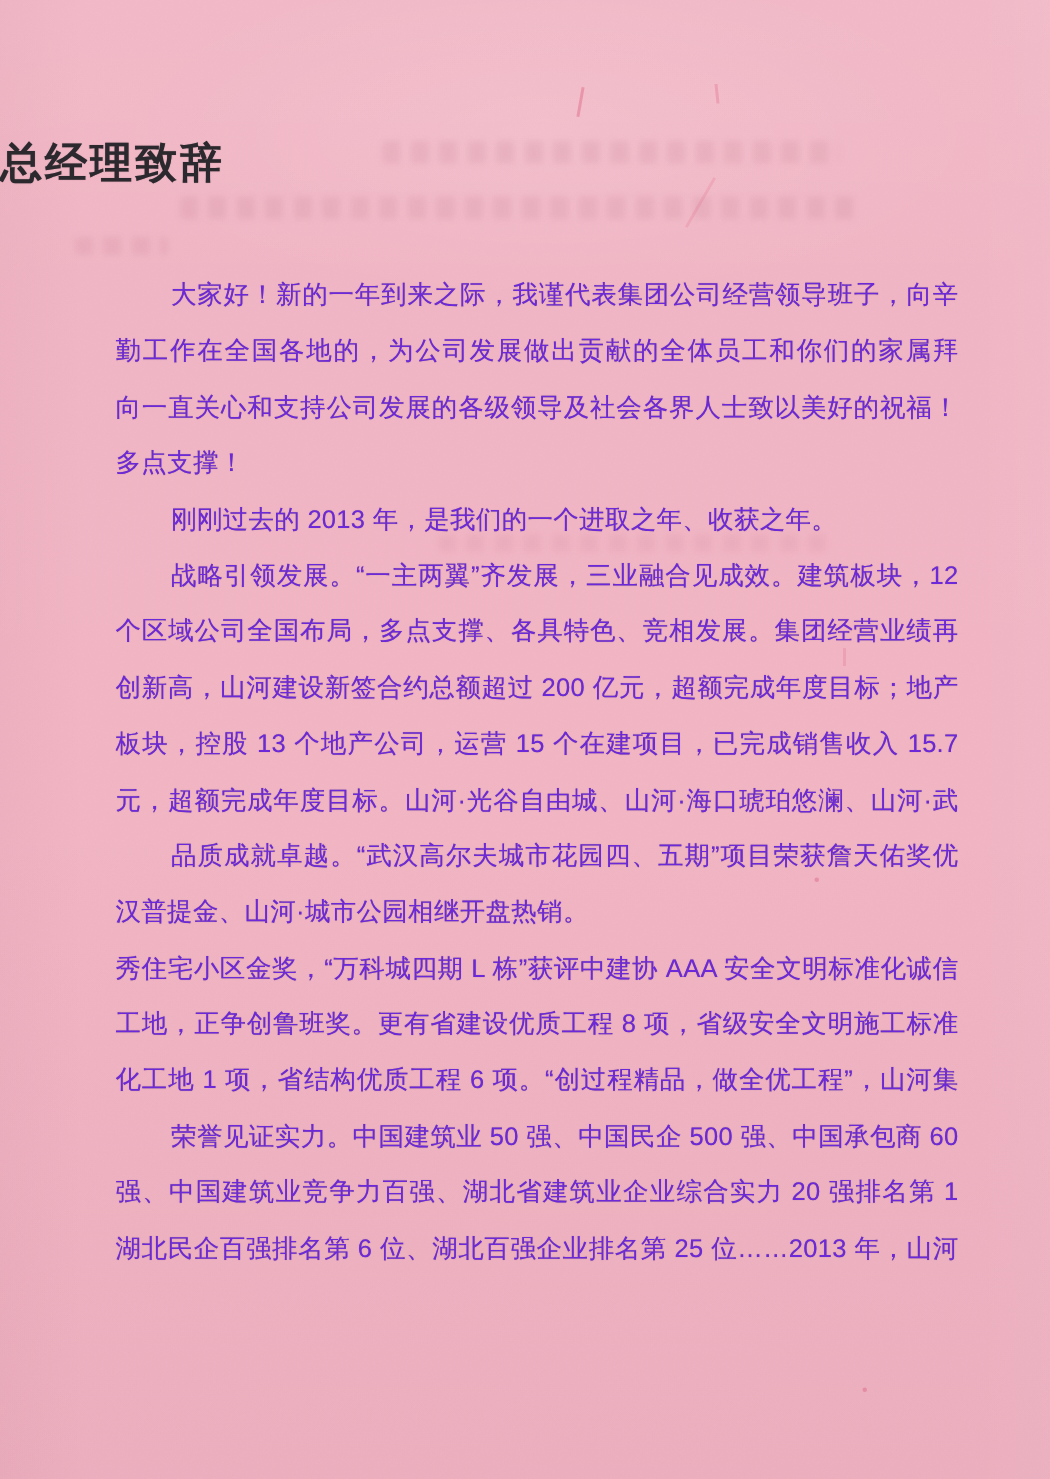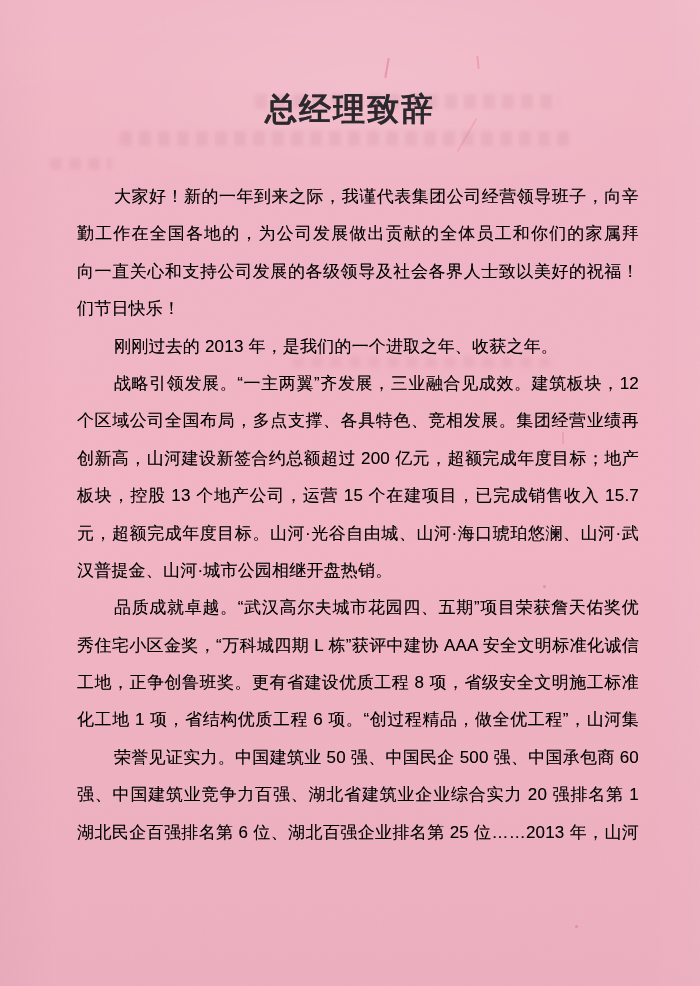--- a/index.html
+++ b/index.html
@@ -19,22 +19,22 @@
       linear-gradient(180deg, rgba(255,255,255,0.07) 0%, rgba(255,255,255,0.02) 18%, rgba(0,0,0,0) 55%, rgba(120,40,70,0.045) 100%),
       linear-gradient(90deg, rgba(120,40,70,0.03) 0%, rgba(0,0,0,0) 8%, rgba(0,0,0,0) 93%, rgba(255,255,255,0.04) 100%);
     pointer-events: none;
   }
   .noise { position: absolute; inset: 0; opacity: 0.55; mix-blend-mode: multiply; pointer-events: none; }
 
   .doc-title {
     position: absolute;
     top: 94px; left: 0; right: 0;
     margin: 0;
-    text-align: center;
-    font-size: 32px;
+    text-align: left;
+    font-size: 28px;
     line-height: 30px;
     font-weight: 700;
     letter-spacing: 2px;
     color: #2c292e;
     text-shadow: 0 0 0.6px rgba(44,41,46,0.55);
   }
   .doc-body {
     position: absolute;
     top: 178px; left: 77px;
     width: 562px;
@@ -108,33 +108,33 @@
 
   <div class="scratch s1"></div>
   <div class="scratch s2"></div>
   <div class="scratch s3"></div>
   <div class="scratch s4"></div>
   <div class="scratch s5"></div>
   <div class="scratch s6"></div>
 
   <h1 class="doc-title" style="color: rgb(44, 41, 46);">总经理致辞</h1>
 
-  <div class="doc-body" style="color: #000000;">
+  <div class="doc-body" style="color: #6d28d9;">
     <div class="line indent fill">大家好！新的一年到来之际，我谨代表集团公司经营领导班子，向辛</div>
     <div class="line fill">勤工作在全国各地的，为公司发展做出贡献的全体员工和你们的家属拜年！</div>
     <div class="line fill">向一直关心和支持公司发展的各级领导及社会各界人士致以美好的祝福！</div>
-    <div class="line">们节日快乐！</div>
+    <div class="line">多点支撑！</div>
     <div class="line indent">刚刚过去的 2013 年，是我们的一个进取之年、收获之年。</div>
     <div class="line indent fill">战略引领发展。“一主两翼”齐发展，三业融合见成效。建筑板块，12</div>
     <div class="line fill">个区域公司全国布局，多点支撑、各具特色、竞相发展。集团经营业绩再</div>
     <div class="line fill">创新高，山河建设新签合约总额超过 200 亿元，超额完成年度目标；地产</div>
     <div class="line fill">板块，控股 13 个地产公司，运营 15 个在建项目，已完成销售收入 15.7 亿</div>
     <div class="line fill">元，超额完成年度目标。山河·光谷自由城、山河·海口琥珀悠澜、山河·武</div>
+    <div class="line indent fill">品质成就卓越。“武汉高尔夫城市花园四、五期”项目荣获詹天佑奖优</div>
     <div class="line">汉普提金、山河·城市公园相继开盘热销。</div>
-    <div class="line indent fill">品质成就卓越。“武汉高尔夫城市花园四、五期”项目荣获詹天佑奖优</div>
     <div class="line fill">秀住宅小区金奖，“万科城四期 L 栋”获评中建协 AAA 安全文明标准化诚信</div>
     <div class="line fill">工地，正争创鲁班奖。更有省建设优质工程 8 项，省级安全文明施工标准</div>
     <div class="line fill">化工地 1 项，省结构优质工程 6 项。“创过程精品，做全优工程”，山河集</div>
     <div class="line indent fill">荣誉见证实力。中国建筑业 50 强、中国民企 500 强、中国承包商 60</div>
     <div class="line fill">强、中国建筑业竞争力百强、湖北省建筑业企业综合实力 20 强排名第 1 位、</div>
     <div class="line fill">湖北民企百强排名第 6 位、湖北百强企业排名第 25 位……2013 年，山河集</div>
   </div>
 </div>
 
 </body></html>

